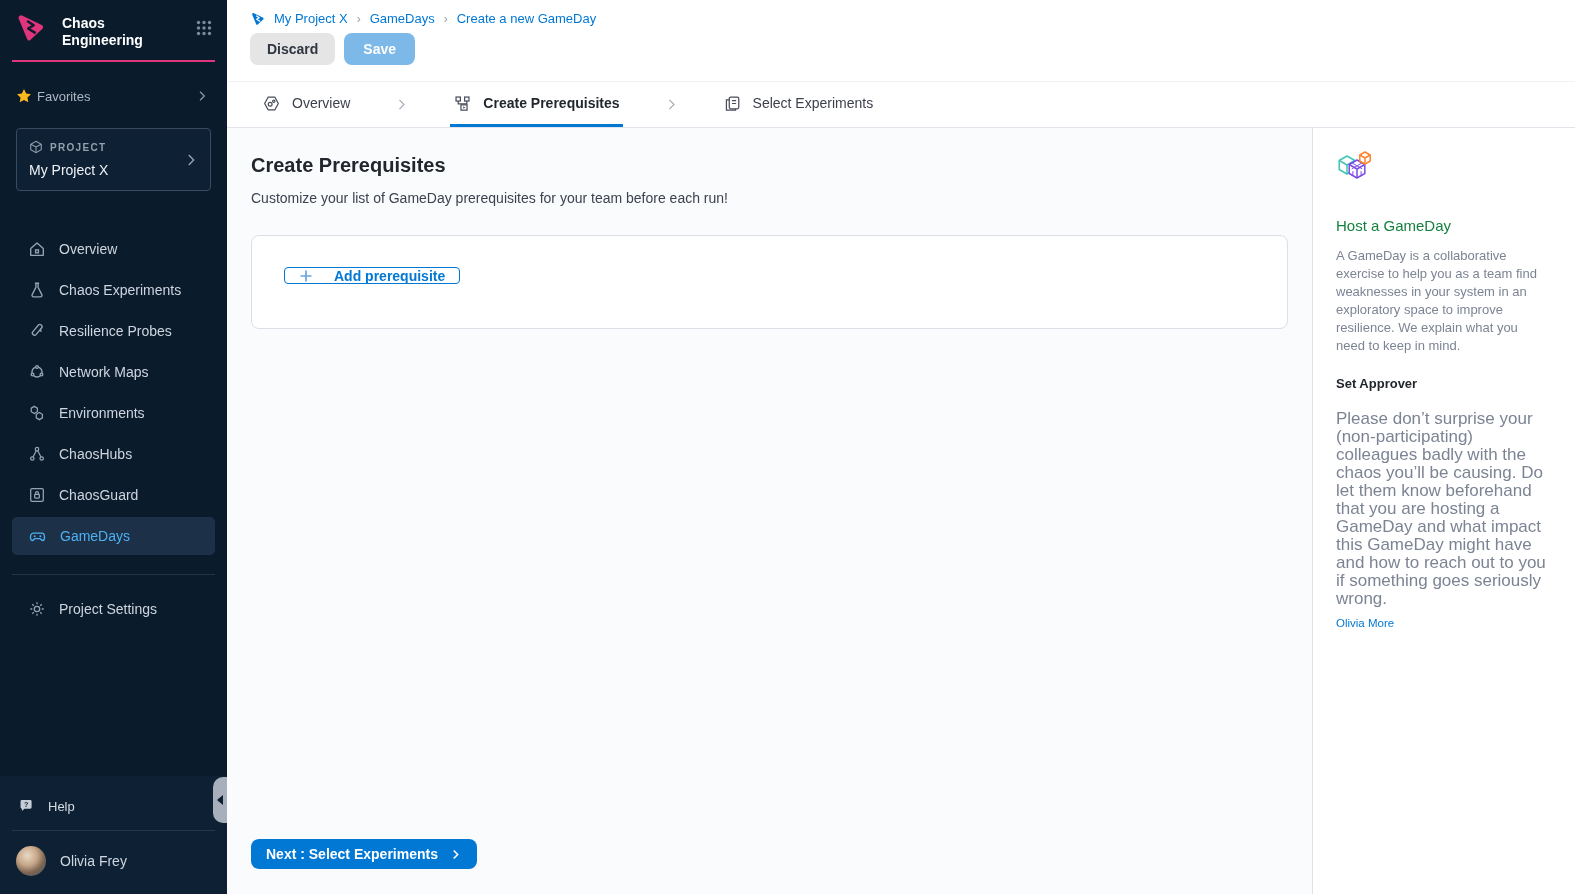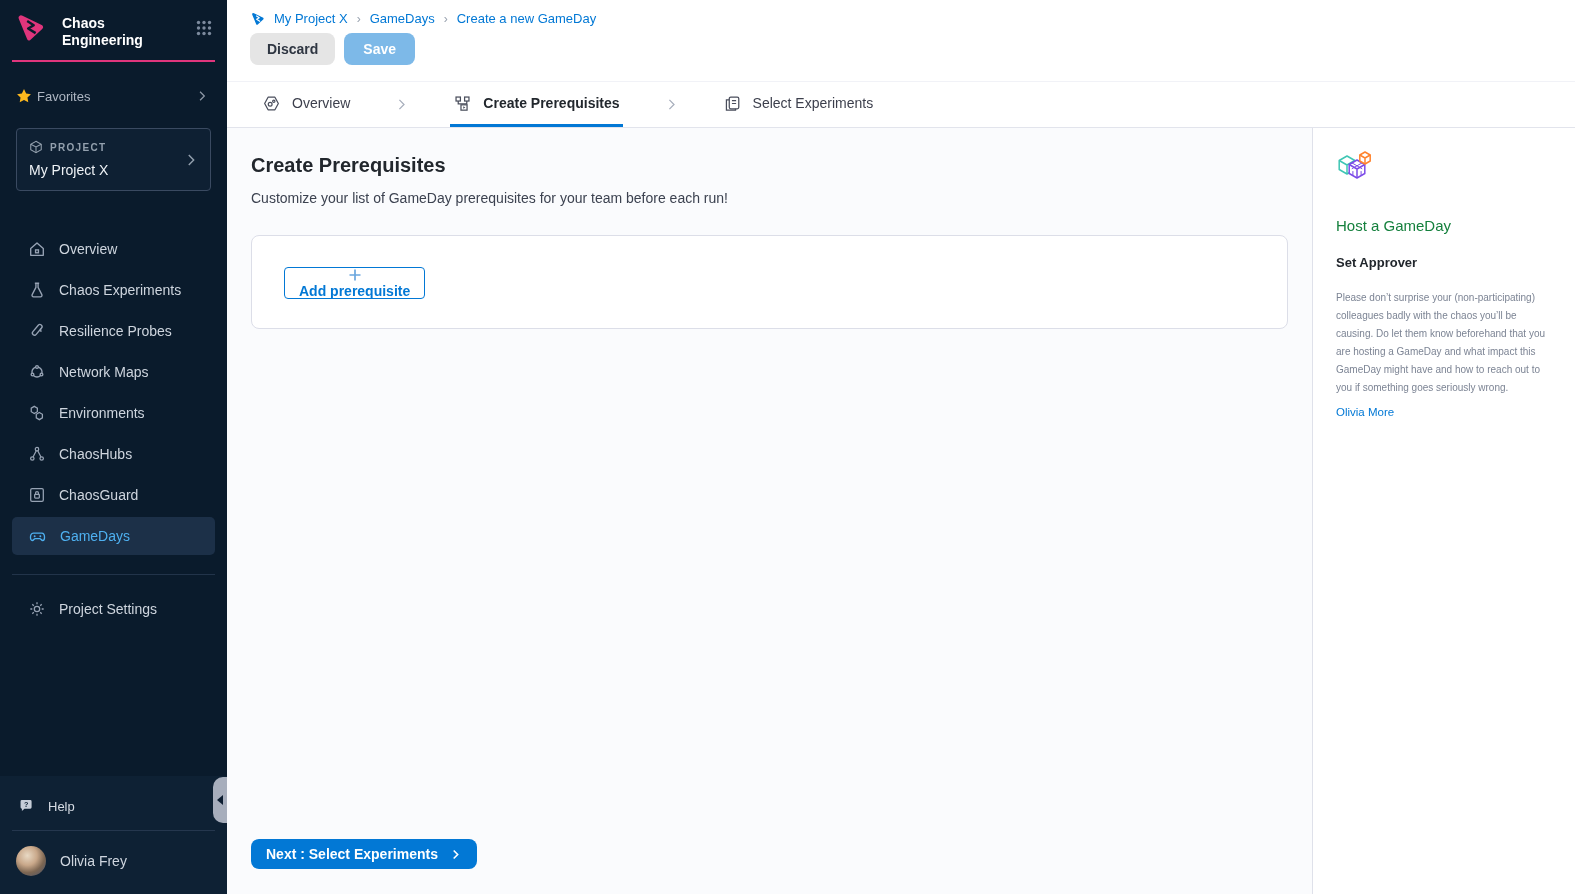--- a/index.html
+++ b/index.html
@@ -61,32 +61,32 @@
   .tab .ticon { display:flex; color:#4a4e5c; }
   .tab.active { font-weight:700; color:#22272d; border-bottom-color:#0278d5; }
   .tab-sep { display:flex; align-items:center; color:#a7aebc; margin:0 41px; }
 
   
   .content-row { flex:1; display:flex; min-height:0; }
   .main { flex:1; background:#fafbfd; border-right:1px solid #dfe1ea; position:relative; padding:26px 24px; }
   .main-heading { font-size:20px; font-weight:700; color:#22272d; }
   .main-sub { margin-top:13px; font-size:14px; color:#3c4250; }
   .prereq-card { margin-top:29px; background:#fff; border:1px solid #dcdee8; border-radius:8px; height:94px; padding:31px 0 0 32px; }
-  .btn-add { display:inline-flex; align-items:center; gap:1px; height:32px; padding:0 14px; border:1px solid #0278d5; border-radius:4px; background:#fff; color:#0278d5; font-size:14px; font-weight:600; cursor:pointer; font-family:inherit;flex-direction:column; }
+  .btn-add { display:inline-flex; align-items:center; gap:21px; height:17px; padding:0 14px; border:1px solid #0278d5; border-radius:4px; background:#fff; color:#0278d5; font-size:14px; font-weight:600; cursor:pointer; font-family:inherit; }
   .btn-add .plus { display:flex; color:#6aa6de; }
   .btn-next { position:absolute; left:24px; bottom:25px; display:inline-flex; align-items:center; gap:11px; height:30px; padding:0 15px; background:#0278d5; border:none; border-radius:8px; color:#fff; font-size:14px; font-weight:600; cursor:pointer; font-family:inherit; }
   .btn-next .chev { display:flex; }
 
   
   .help-panel { width:262px; flex-shrink:0; background:#fff; padding:22px 26px 0 23px; }
   .cubes { display:flex; }
   .hp-title { margin-top:33px; font-size:15px; font-weight:400; color:#15803d; }
   .hp-text { margin-top:13px; font-size:13px; line-height:18px; color:#7c8494; }
   .hp-sub { margin-top:21px; font-size:13px; font-weight:700; color:#22272d; }
-  .hp-text2 { margin-top:19px; font-size:10px; line-height:18px; color:#7c8494; }
+  .hp-text2 { margin-top:19px; font-size:17px; line-height:18px; color:#7c8494; }
   .hp-link { display:inline-block; margin-top:9px; font-size:11.5px; color:#0278d5; cursor:pointer; }
 </style>
 </head>
 <body>
 
 <div class="app">
 
   <aside class="sidebar">
     <div class="brand">
       <span class="brand-logo">
@@ -369,20 +369,21 @@
               <path d="M13.2 14.5 L21 19 L28.8 14.5 M21 19 V28" fill="none"></path>
               <path d="M15.8 12.8 L26.2 18.8 M26.2 12.8 L15.8 18.8 M16.9 21.1 L16.9 25.7 M25.1 21.1 L25.1 25.7" fill="none" stroke-width="1"></path>
             </g>
             <g fill="#ffffff" stroke="#ff832e" stroke-width="1.5" stroke-linejoin="round">
               <path d="M29 2 L34.2 5 V11 L29 14 L23.8 11 V5 Z"></path>
               <path d="M23.8 5 L29 8 L34.2 5 M29 8 V14" fill="none"></path>
             </g>
           </svg>
         </span>
         <h3 class="hp-title">Host a GameDay</h3>
+        <p class="hp-text">A GameDay is a collaborative exercise to help you as a team find weaknesses in your system in an exploratory space to improve resilience. We explain what you need to keep in mind.</p>
         <h4 class="hp-sub">Set Approver</h4>
         <p class="hp-text2">Please don’t surprise your (non-participating) colleagues badly with the chaos you’ll be causing. Do let them know beforehand that you are hosting a GameDay and what impact this GameDay might have and how to reach out to you if something goes seriously wrong.</p>
         <a class="hp-link">Olivia More</a>
       </aside>
 
     </div>
   </div>
 </div>
 
 </body></html>

